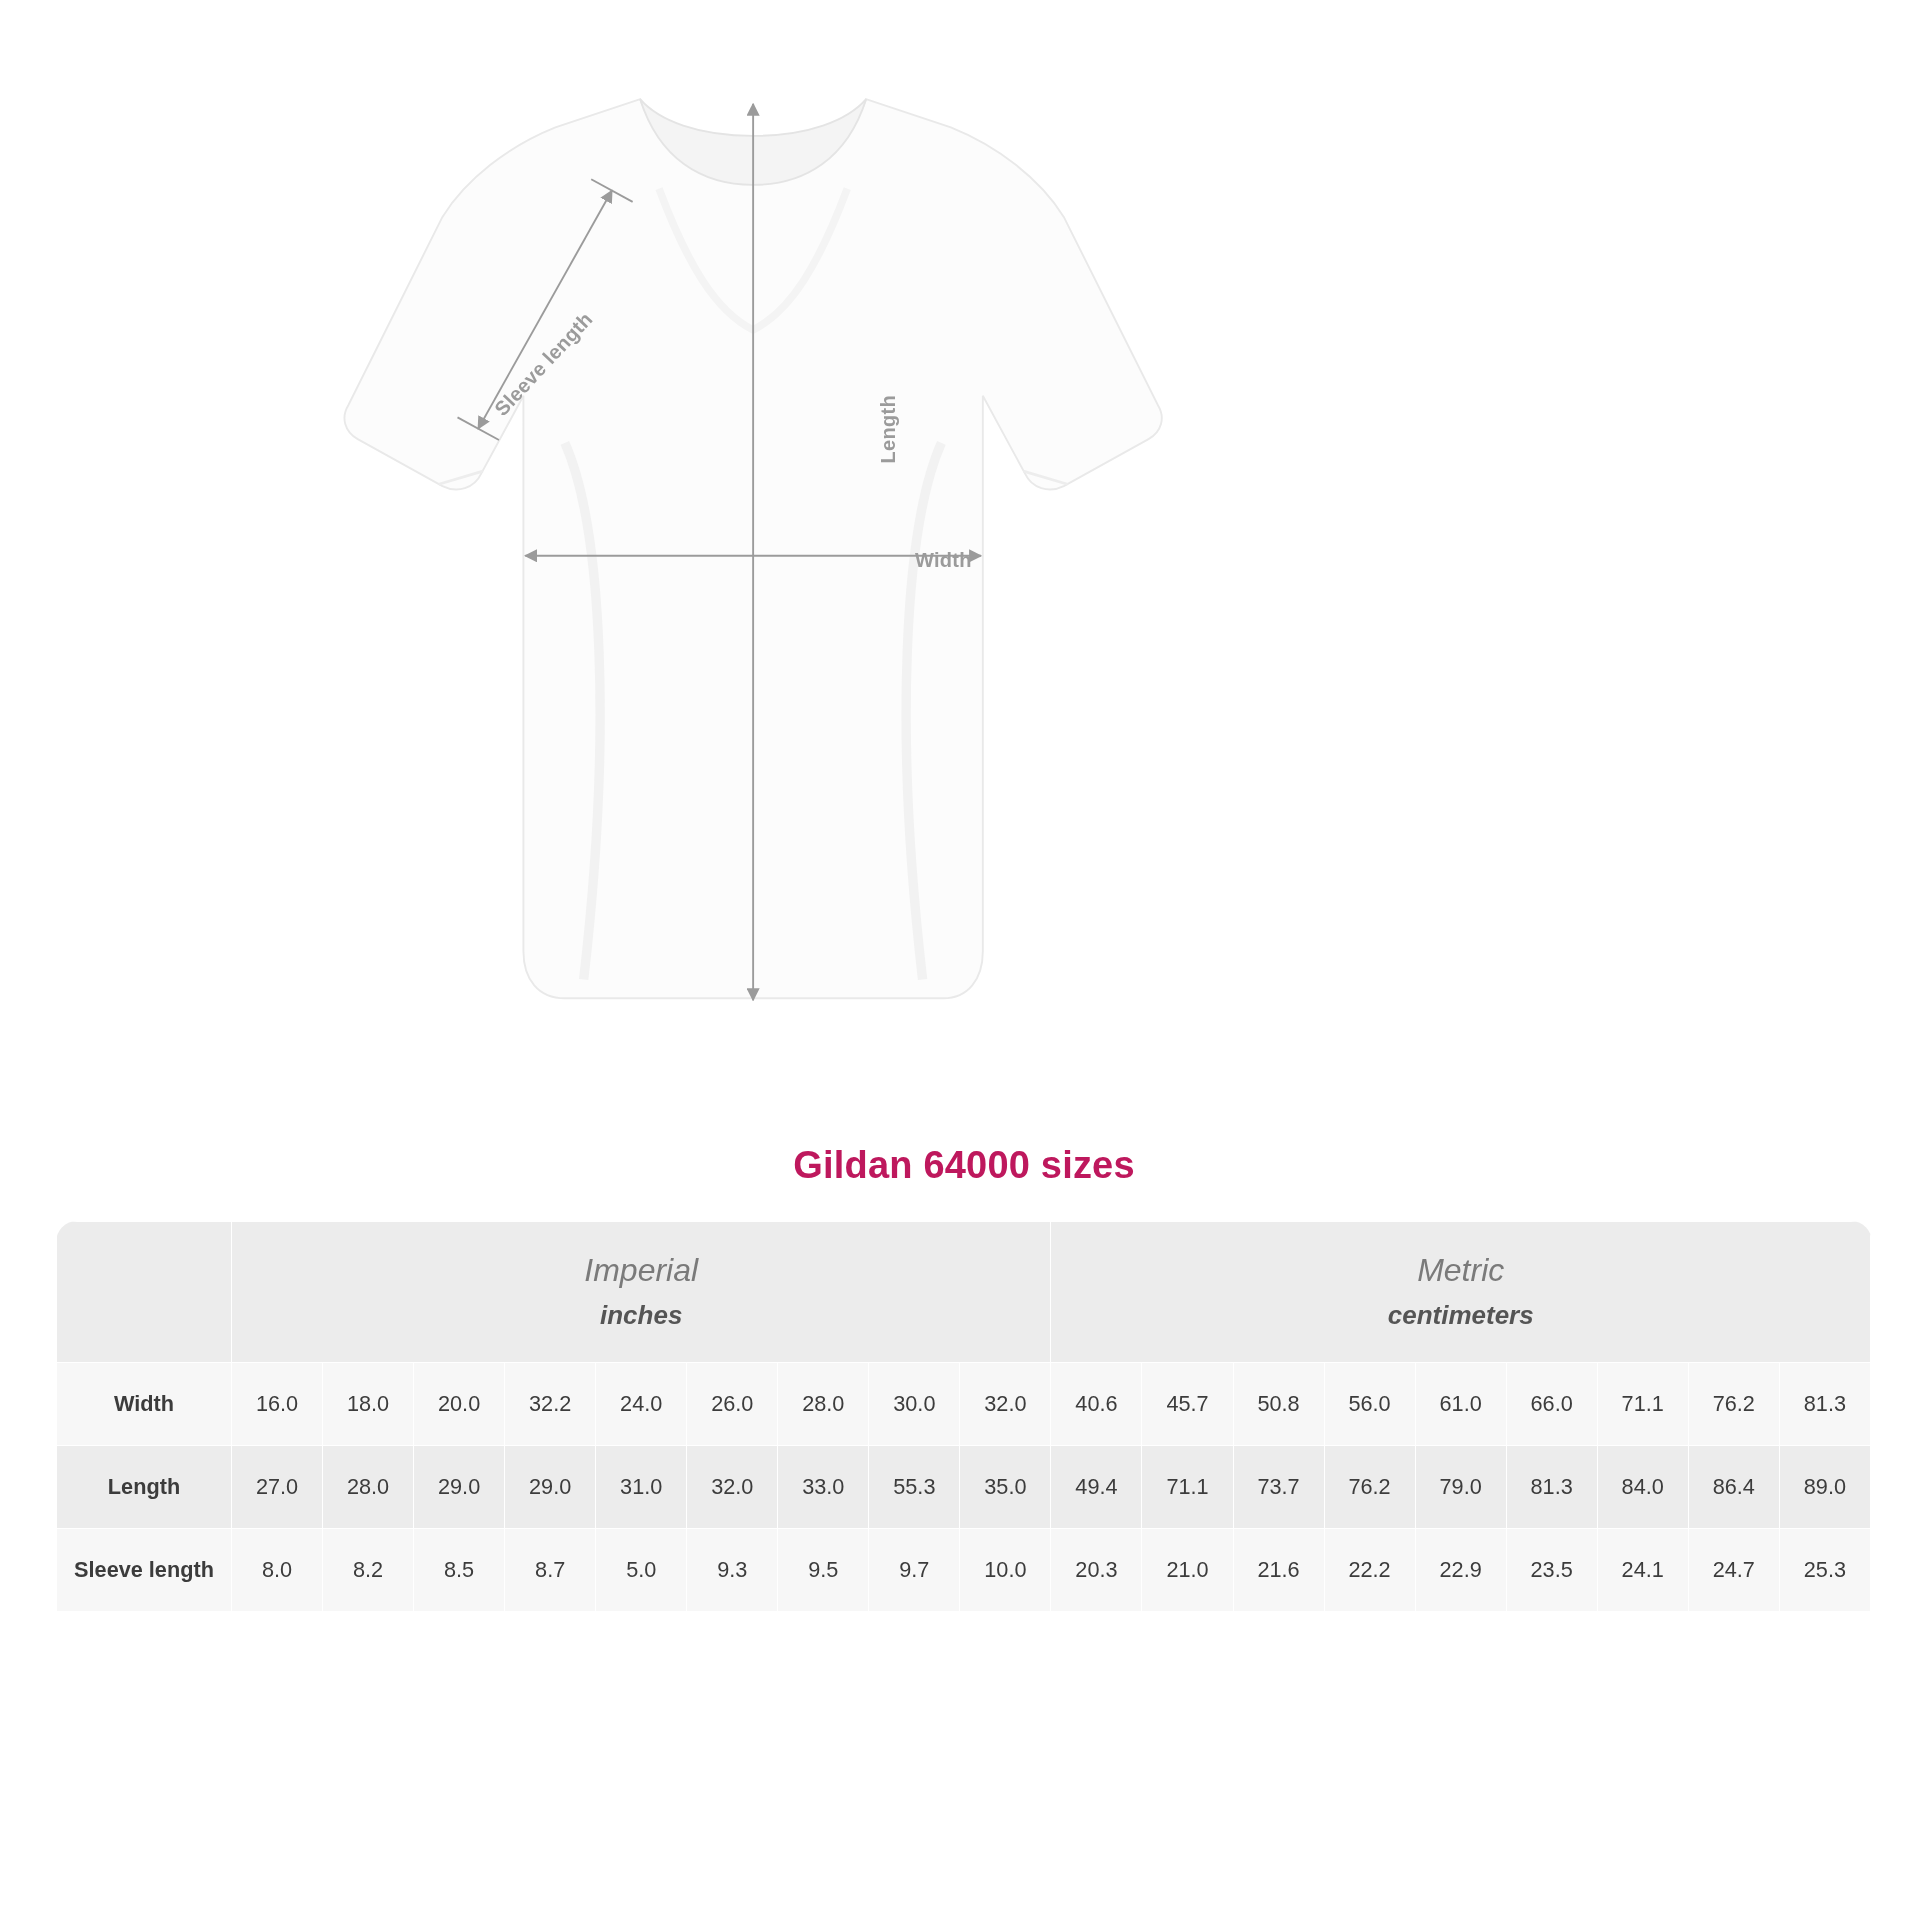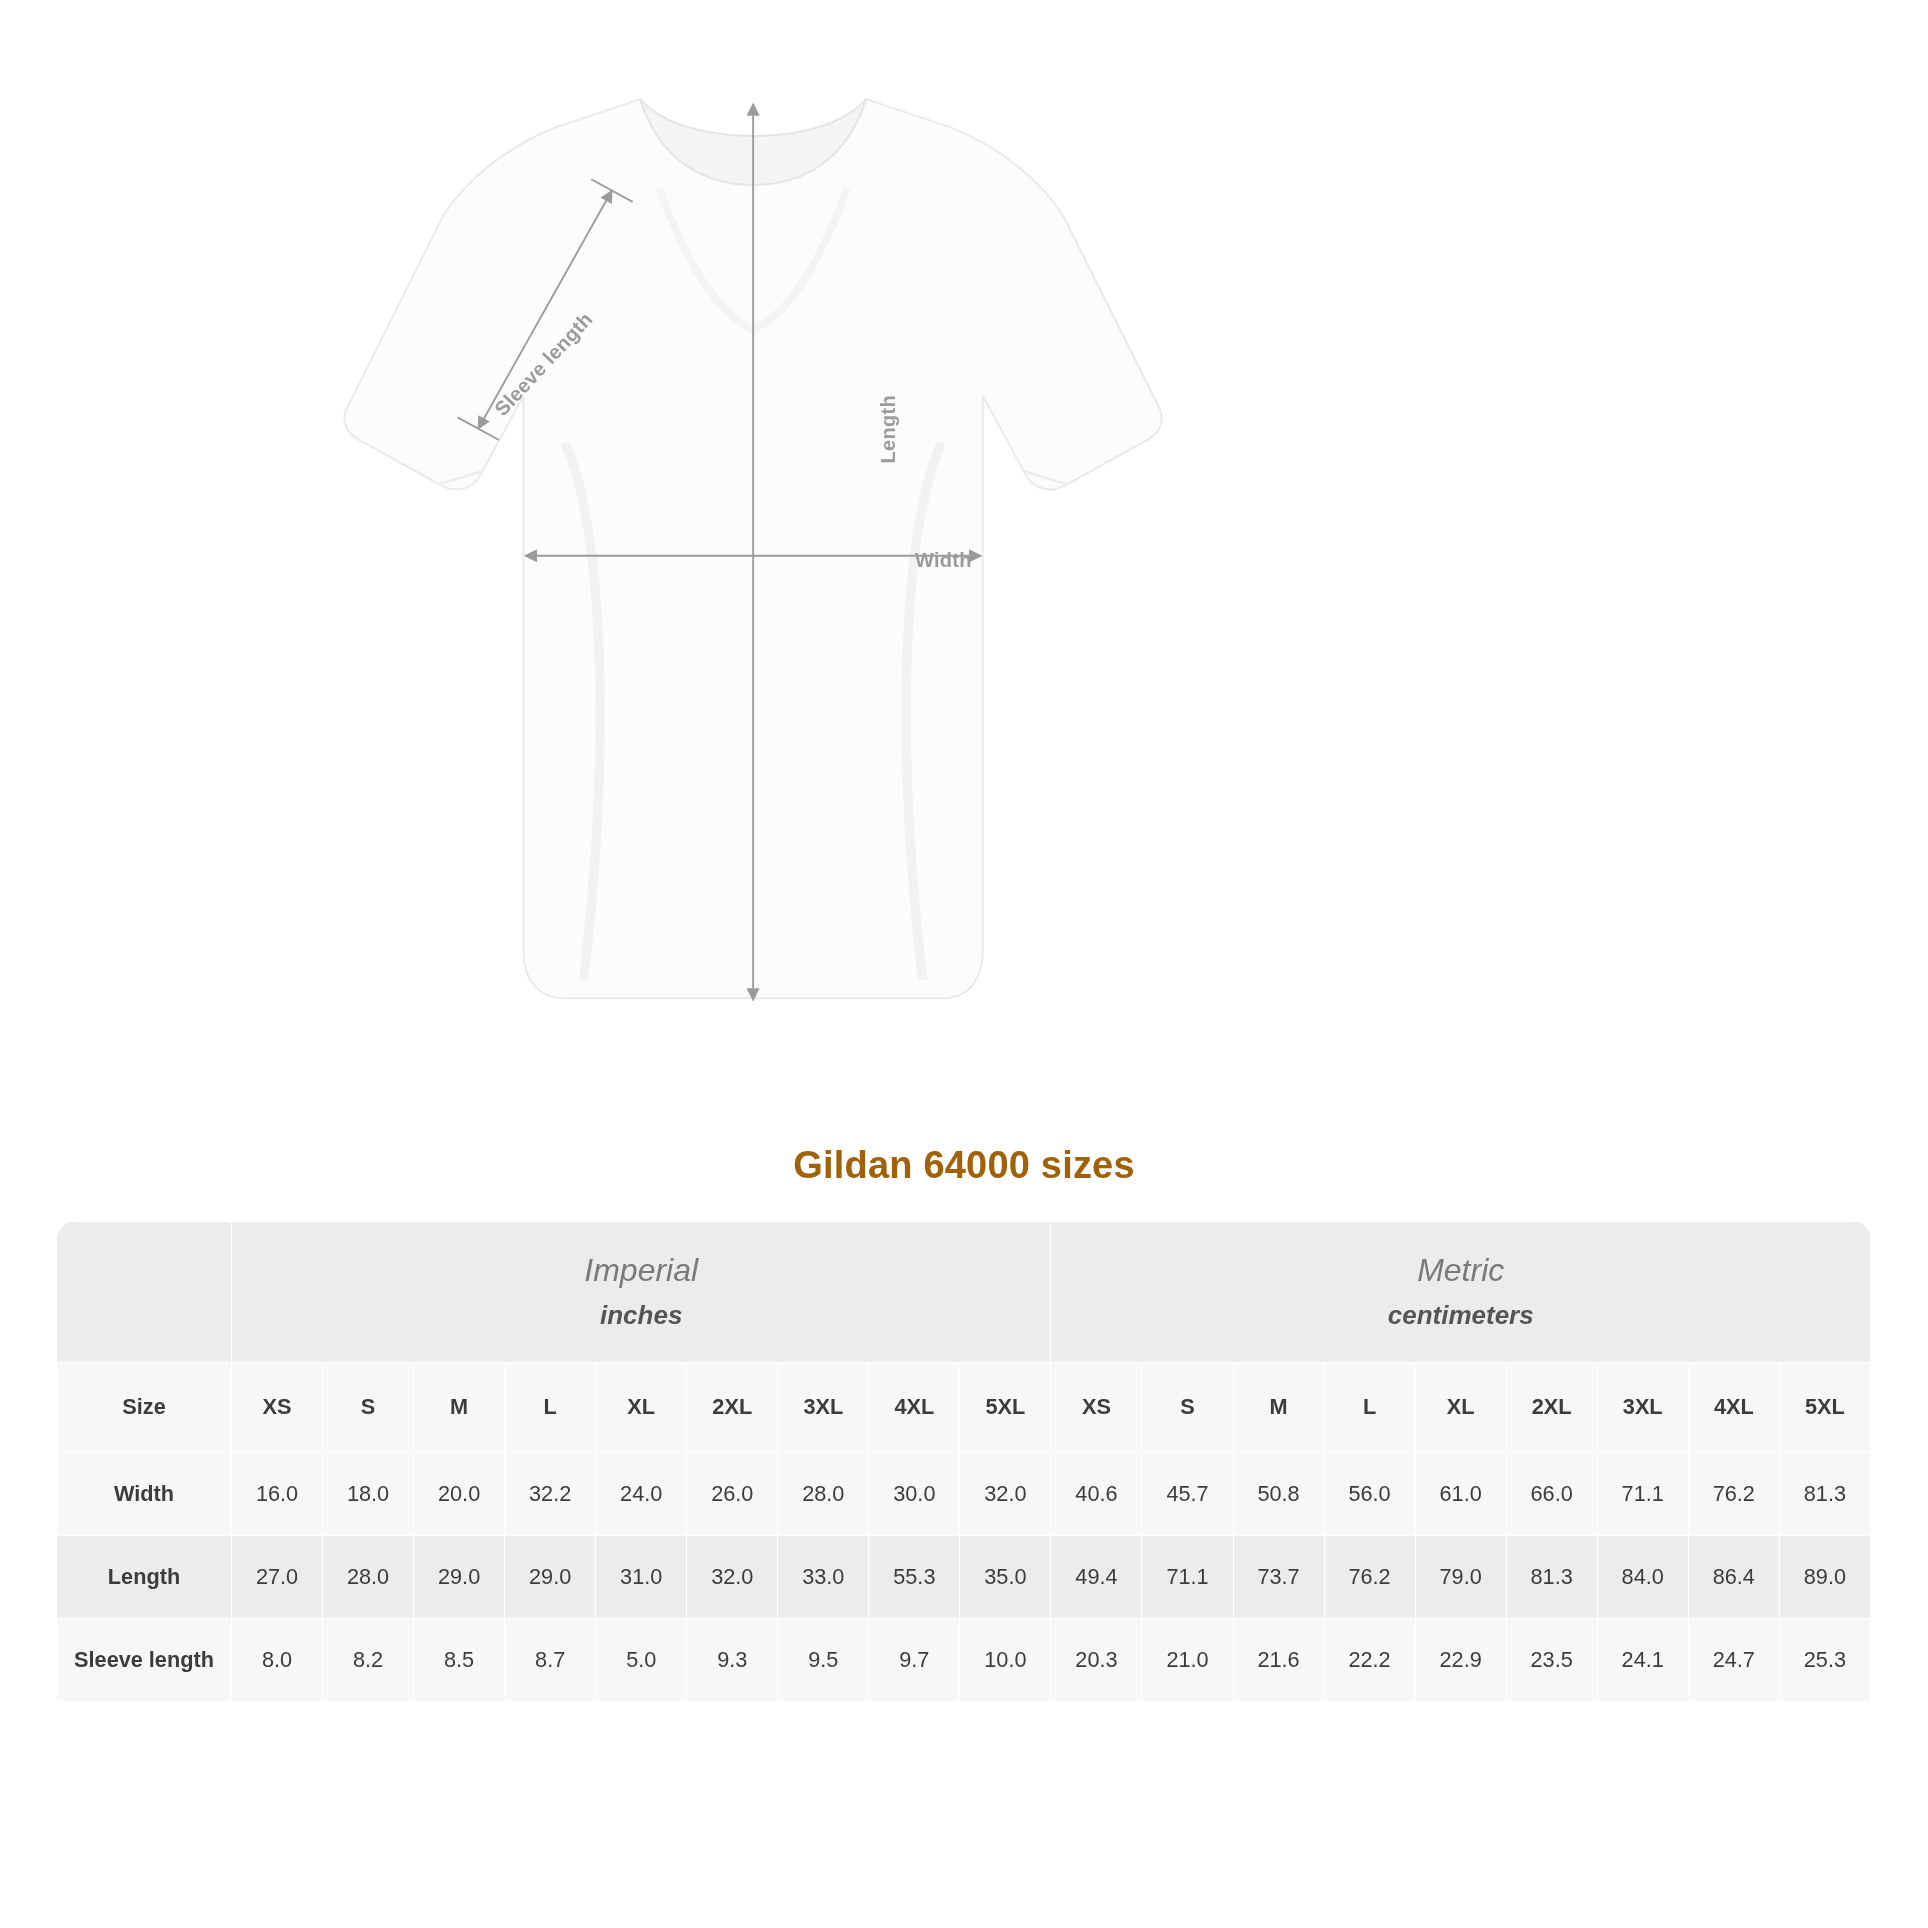--- a/index.html
+++ b/index.html
@@ -47,21 +47,21 @@
   }
 
   
   .title-block {
     text-align: center;
     margin-top: 22.6px;
   }
   .chart-title {
     font-size: 38px;
     font-weight: bold;
-    color: #a16207;
+    color: #be185d;
     letter-spacing: 0.2px;
   }
   .chart-note {
     margin-top: 21px;
     font-size: 21px;
     font-style: italic;
     color: #4a4a4a;
   }
 
   
@@ -205,41 +205,20 @@
           <th></th>
           <th colspan="9">
             <span class="unit-name">Imperial</span>
             <span class="unit-sub">inches</span>
           </th>
           <th colspan="9">
             <span class="unit-name">Metric</span>
             <span class="unit-sub">centimeters</span>
           </th>
         </tr>
-        <tr class="size-header-row" id="size-header-row">
-          <th class="rowlabel">Size</th>
-        <th>XS</th>
-            <th>S</th>
-            <th>M</th>
-            <th>L</th>
-            <th>XL</th>
-            <th>2XL</th>
-            <th>3XL</th>
-            <th>4XL</th>
-            <th>5XL</th>
-            <th>XS</th>
-            <th>S</th>
-            <th>M</th>
-            <th>L</th>
-            <th>XL</th>
-            <th>2XL</th>
-            <th>3XL</th>
-            <th>4XL</th>
-            <th>5XL</th>
-          </tr>
       </thead>
       <tbody id="table-body">
           <tr>
             <td class="rowlabel">Width</td>
             <td>16.0</td>
             <td>18.0</td>
             <td>20.0</td>
             <td>32.2</td>
             <td>24.0</td>
             <td>26.0</td>

